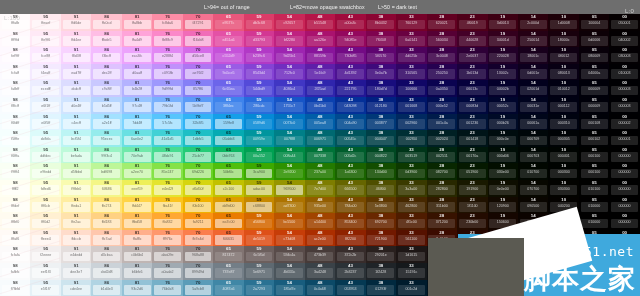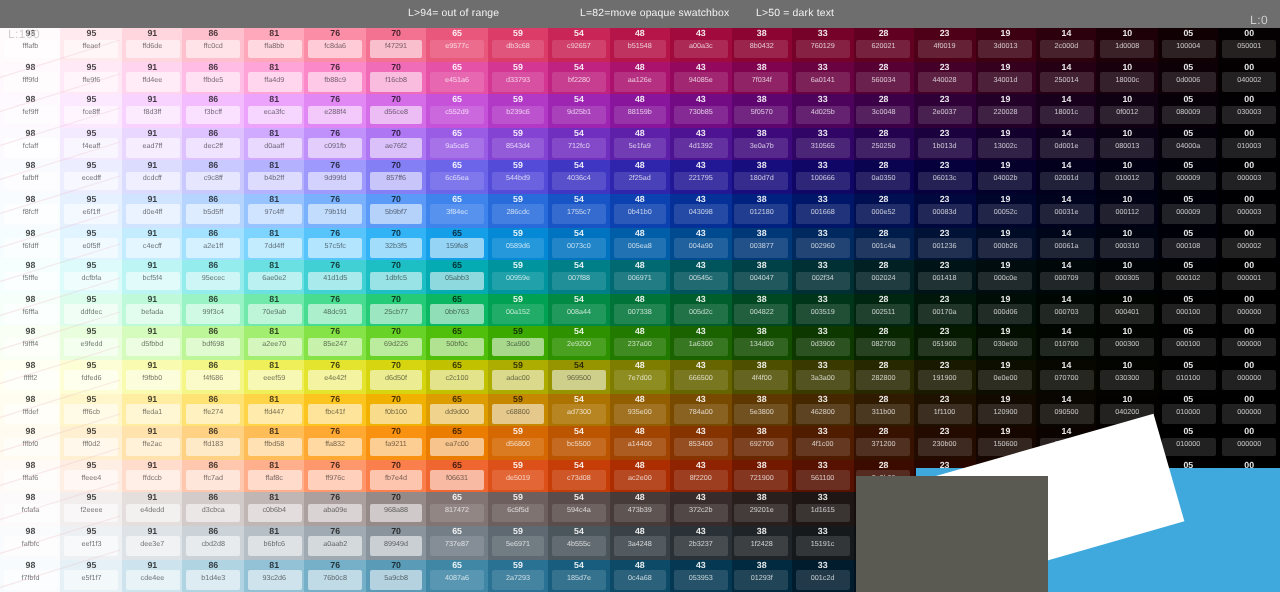--- a/index.html
+++ b/index.html
@@ -1894,15 +1894,17 @@
       <line x1="-4" y1="247" x2="60" y2="227"></line>
       <line x1="-4" y1="264" x2="60" y2="244"></line>
       <line x1="-4" y1="281" x2="60" y2="261"></line>
     </g>
   </svg>
 
   <div id="wm">
     <div class="blue"></div>
     <div class="white"></div>
     <div class="gray"></div>
+    <div class="dom">jb51.net</div>
+    <div class="cn">脚本之家</div>
   </div>
 
 </div>
 
 </body></html>

